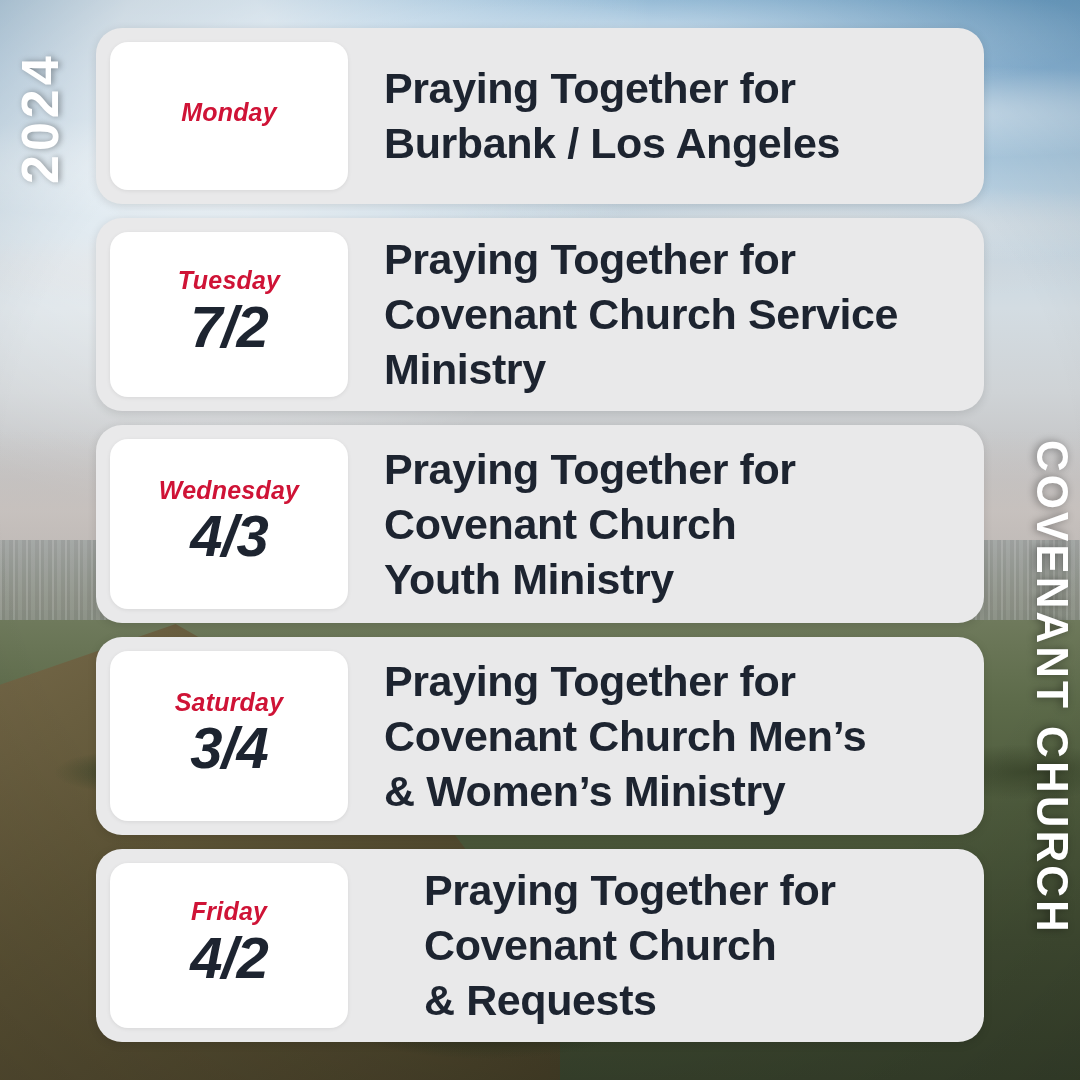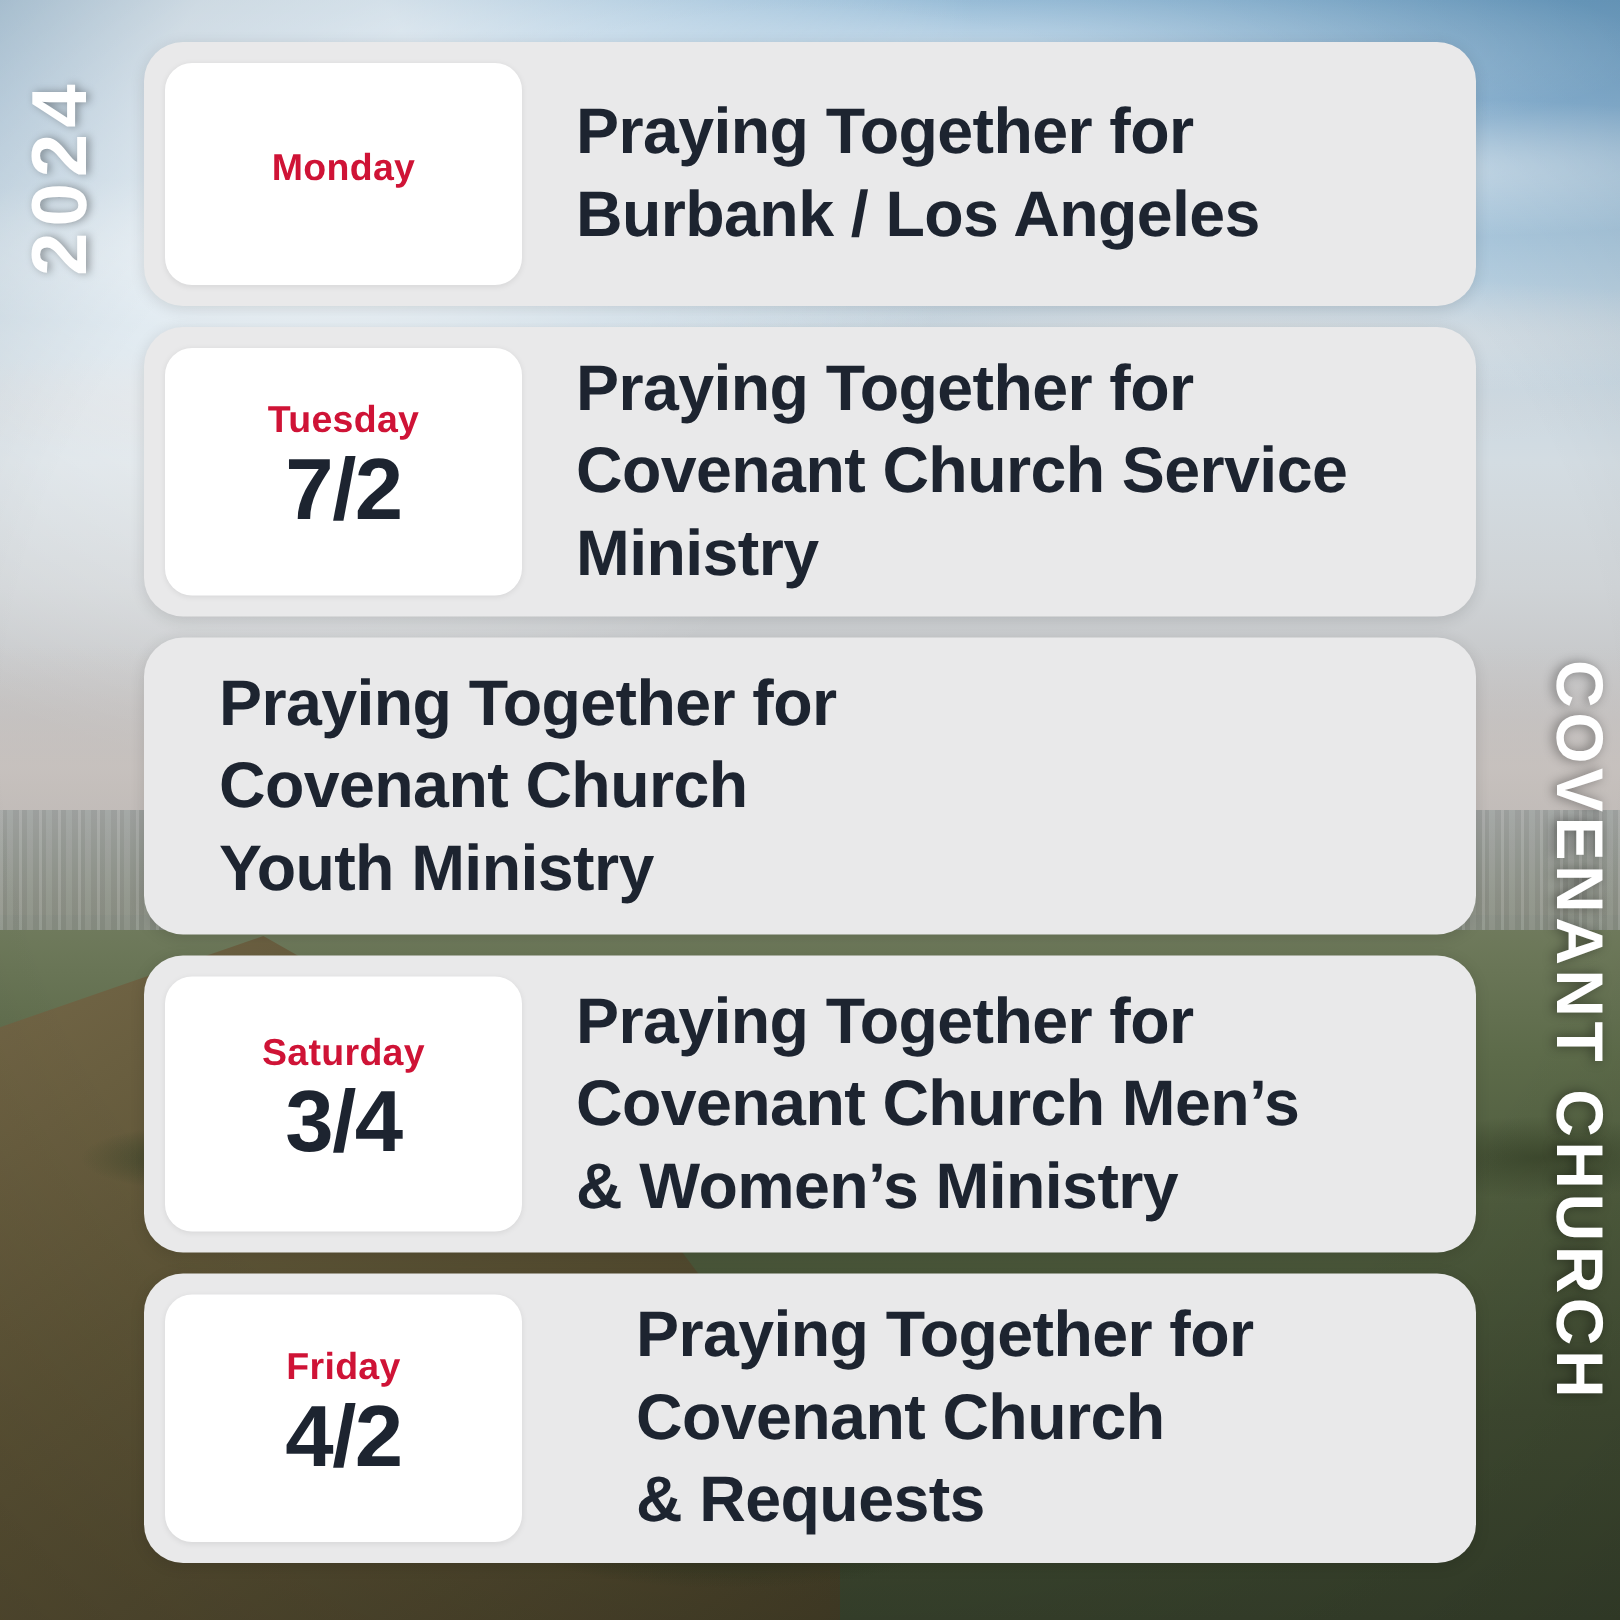--- a/index.html
+++ b/index.html
@@ -171,20 +171,21 @@
   .date-card {
     flex: 0 0 238px;
     background: #ffffff;
     border-radius: 18px;
     display: flex;
     flex-direction: column;
     align-items: center;
     justify-content: center;
     padding: 10px 6px 14px;
     box-shadow: 0 1px 4px rgba(0,0,0,.08);
+    font-style: italic;
   }
 
   .day-name {
     color: #cf1336;
     font-size: 25px;
     font-weight: 700;
     letter-spacing: .2px;
     line-height: 1.1;
     margin-bottom: 2px;
   }
@@ -247,20 +248,24 @@
       <div class="date-card">
         <div class="day-name">Tuesday</div>
         <div class="day-date">7/2</div>
       </div>
       <div class="title">Praying Together for
 Covenant Church Service
 Ministry</div>
     </div>
 
     <div class="row r3">
+      <div class="date-card">
+        <div class="day-name">Wednesday</div>
+        <div class="day-date">4/3</div>
+      </div>
       <div class="title">Praying Together for
 Covenant Church
 Youth Ministry</div>
     </div>
 
     <div class="row r4">
       <div class="date-card">
         <div class="day-name">Saturday</div>
         <div class="day-date">3/4</div>
       </div>

